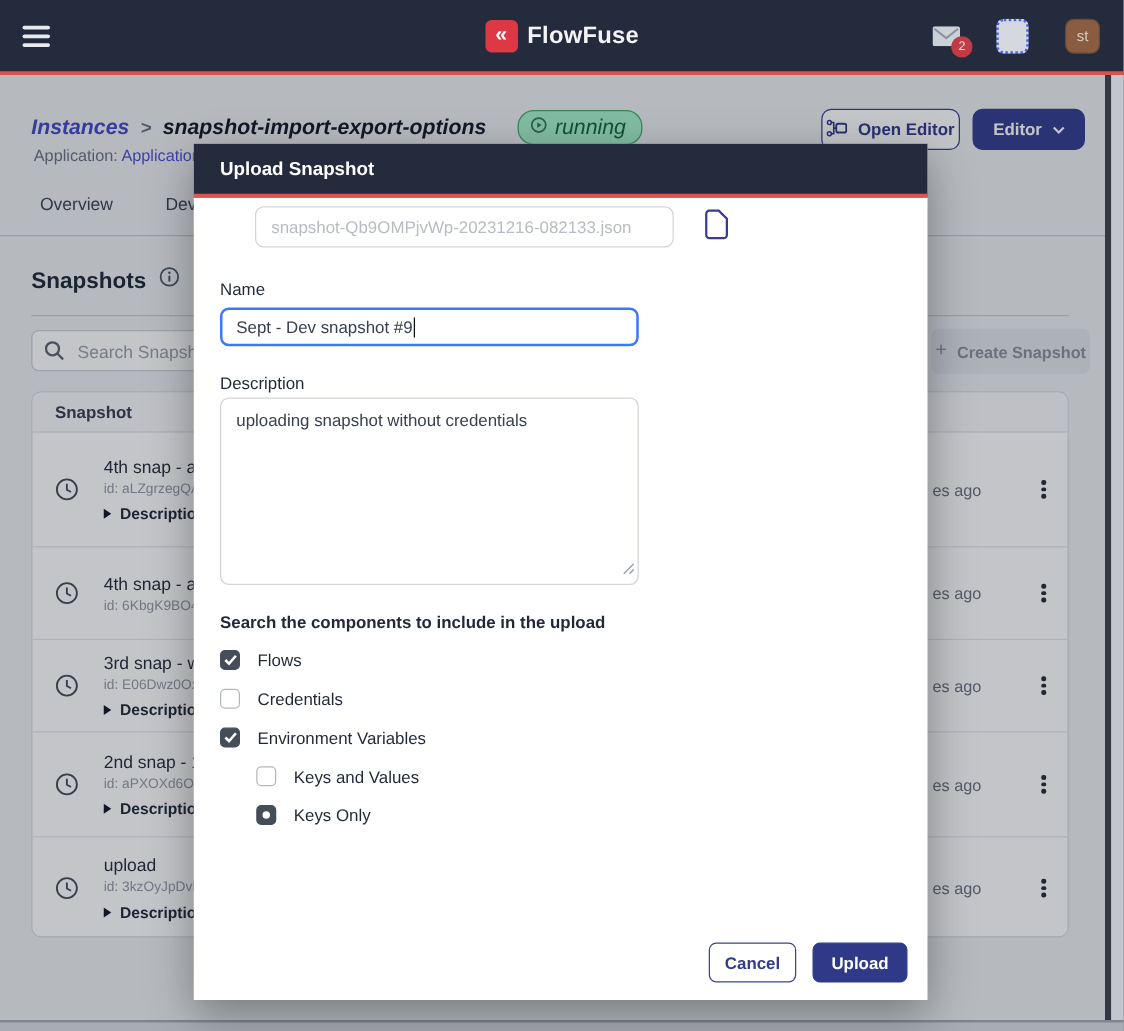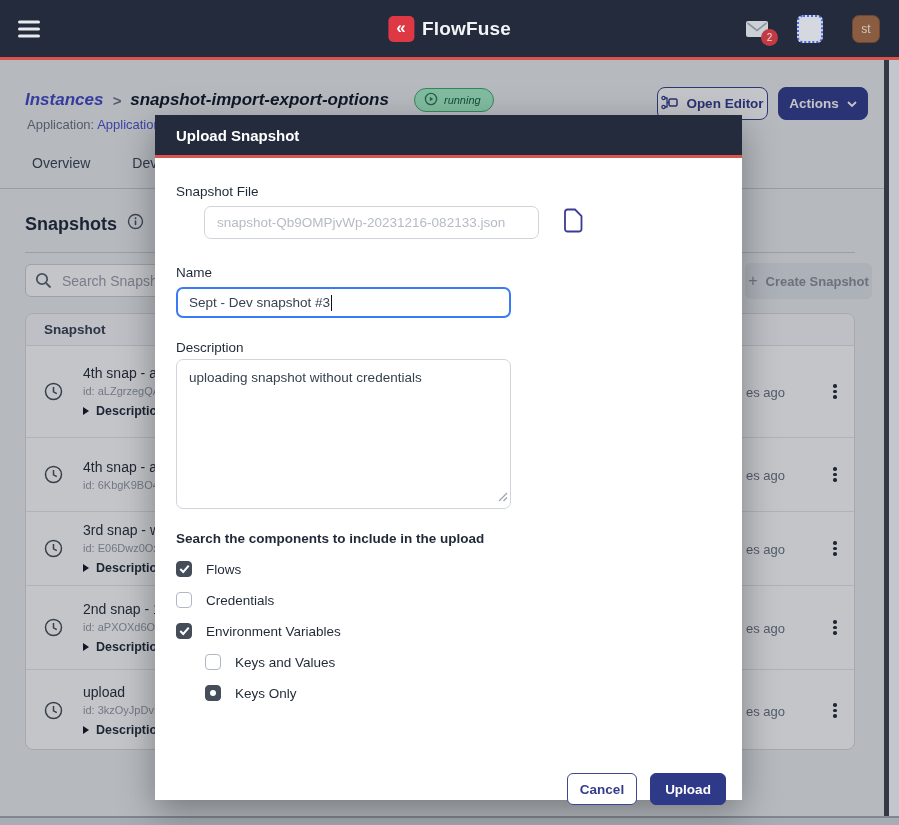--- a/index.html
+++ b/index.html
@@ -29,23 +29,23 @@
   .team-icon { width:26px; height:28px; border-radius:6px; background:#d5d8de;
     border:2px dotted #4b66e8; cursor:pointer; }
   .avatar { width:28px; height:28px; border-radius:7px; background:#8a5c41;
     border:1px solid #6d4730; color:#d6cabf; font-size:12px; display:flex;
     align-items:center; justify-content:center; cursor:pointer; }
   
   .breadcrumb { position:absolute; left:25px; top:88px; display:flex; align-items:center; gap:9px;font-style:italic; }
   .bc-parent { color:#4348c4; font-size:17px; font-weight:600; text-decoration:none; cursor:pointer; }
   .bc-sep { color:#6b7280; font-size:15px; font-weight:600; }
   .bc-current { color:#111827; font-size:17px; font-weight:700; }
-  .running-badge { margin-left:16px; display:flex; align-items:center; gap:6px;
+  .running-badge { margin-left:16px; display:flex; align-items:flex-end; gap:6px;
     background:#a7f3c9; border:1px solid #3fae6d; border-radius:13px;
-    padding:3px 12px 3px 9px; color:#15623c; font-size:11px; }
+    padding:3px 12px 3px 9px; color:#15623c; font-size:17px; }
   .hdr-btn { position:absolute; top:87px; height:33px; border-radius:8px;
     display:flex; align-items:center; justify-content:center; gap:8px;
     font-size:13.5px; font-weight:600; cursor:pointer; font-family:inherit; }
   .open-editor { left:657px; width:111px; background:#fff; border:1px solid #39418f; color:#323a8c; }
   .actions-btn { left:778px; width:90px; background:#333d8c; border:1px solid #333d8c; color:#fff; }
   .app-line { position:absolute; left:27px; top:117px; font-size:13px; color:#6b7280; }
   .app-line a { color:#4d51d1; text-decoration:none; cursor:pointer; }
   .tabs { position:absolute; left:32px; top:155px; display:flex; gap:42px; }
   .tab { font-size:14px; color:#3a4454; cursor:pointer; }
   .tabs-divider { position:absolute; left:0; top:188px; width:884px; height:1px; background:#c6cad1; }
@@ -183,21 +183,21 @@
       <svg width="17" height="15" viewBox="0 0 17 15">
           <rect x="8" y="4" width="8" height="7" rx="1.5" fill="none" stroke="#323a8c" stroke-width="1.5"></rect>
           <circle cx="2.5" cy="3" r="1.6" fill="none" stroke="#323a8c" stroke-width="1.3"></circle>
           <circle cx="2.5" cy="12" r="1.6" fill="none" stroke="#323a8c" stroke-width="1.3"></circle>
           <path d="M4 3 H6 V7.5 H8 M4 12 H6 V7.5" fill="none" stroke="#323a8c" stroke-width="1.3"></path>
         </svg>
     </span>
     <span>Open Editor</span>
   </button>
   <button class="hdr-btn actions-btn">
-    <span>Actions</span>
+    <span>Editor</span>
     <span>
       <svg width="10" height="7" viewBox="0 0 10 7">
           <path d="M1 1 L5 5 L9 1" fill="none" stroke="#fff" stroke-width="1.8"></path>
         </svg>
     </span>
   </button>
 
   <div class="app-line">
     <span>Application:</span>
     <a>Application</a>
@@ -353,33 +353,32 @@
   <div class="edge-right-dark"></div>
   <div class="edge-right-light"></div>
   <div class="edge-bottom"></div>
 
   <div class="modal">
     <div class="modal-header">
       <span class="modal-title">Upload Snapshot</span>
     </div>
     <div class="modal-body">
 
-      <div class="m-label">Snapshot File</div>
       <div class="file-row">
         <input class="m-input" placeholder="snapshot-Qb9OMPjvWp-20231216-082133.json" style="">
         <span>
           <svg width="21" height="25" viewBox="0 0 21 25">
               <path d="M4.5 1.5 H12 L18.5 8 V21 a2.5 2.5 0 0 1 -2.5 2.5 H4.5 A2.5 2.5 0 0 1 2 21 V4 a2.5 2.5 0 0 1 2.5 -2.5 Z" fill="none" stroke="#3b3a96" stroke-width="1.8"></path>
             </svg>
         </span>
       </div>
 
       <div class="m-label">Name</div>
       <div class="name-input">
-        <span>Sept - Dev snapshot #3</span>
+        <span>Sept - Dev snapshot #9</span>
         <span class="caret"></span>
       </div>
 
       <div class="m-label" style="margin-top:22px;">Description</div>
       <div class="m-textarea-wrap">
         <textarea class="m-textarea" style="">uploading snapshot without credentials</textarea>
         <span class="resize-grip">
           <svg width="10" height="10" viewBox="0 0 10 10">
               <path d="M9 1 L1 9 M9 5.5 L5.5 9" stroke="#9ca3af" stroke-width="1.2"></path>
             </svg>

